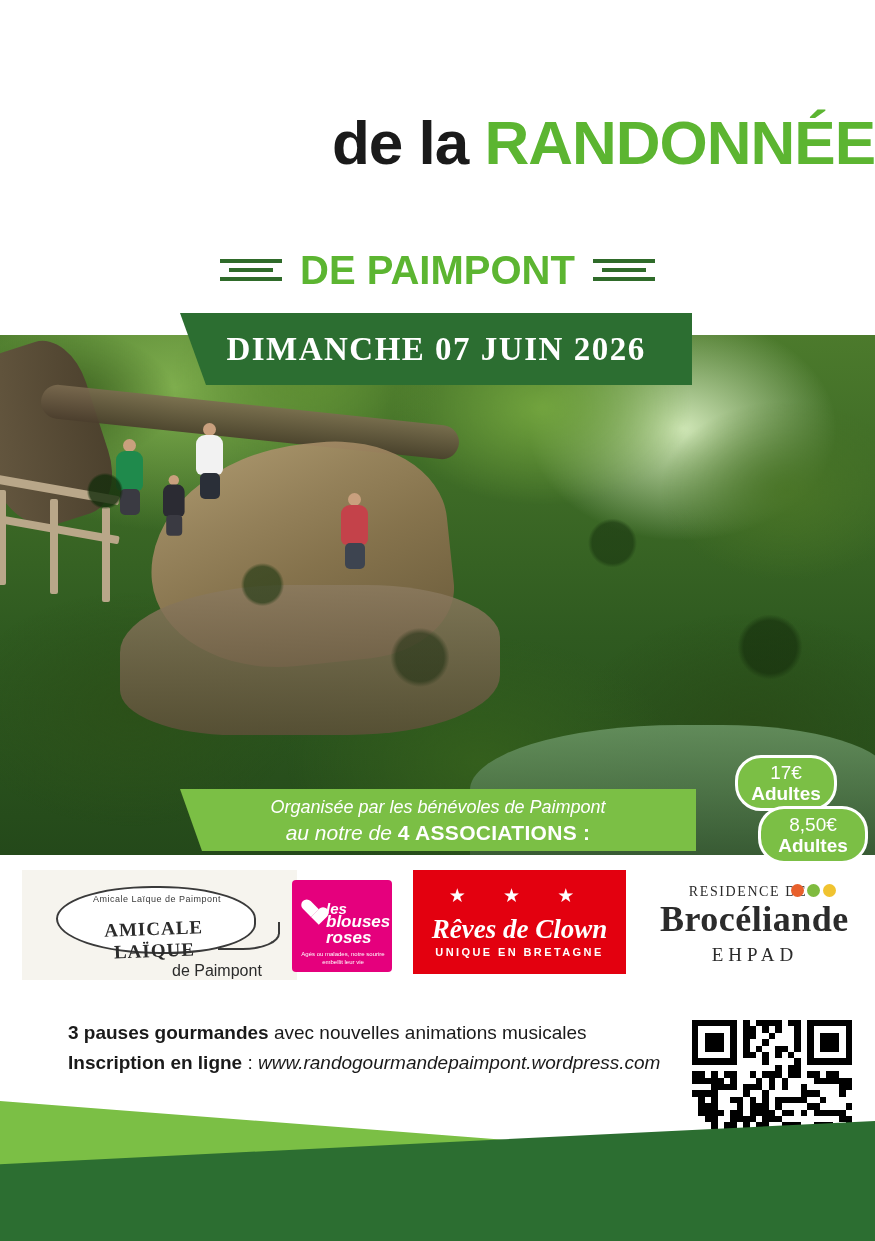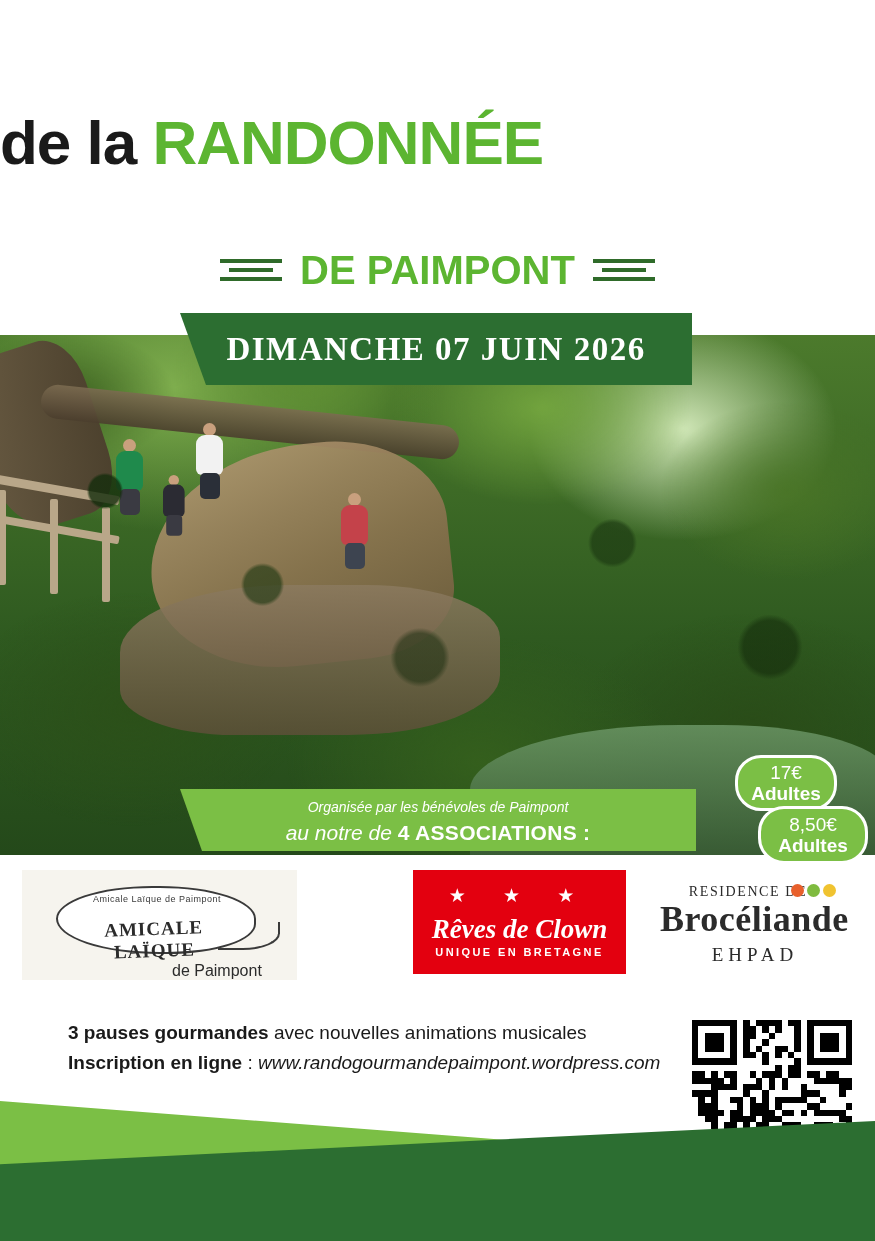--- a/index.html
+++ b/index.html
@@ -71,21 +71,21 @@
     vertical-align: middle;
     letter-spacing: -1px;
     margin-left: 4px;
   }
 
   .line2 {
     position: absolute;
     top: 112px;
     left: 0;
     width: 875px;
-    text-align: left;
+    text-align: right;
     white-space: nowrap;
     font-size: 62px;
     line-height: 62px;
     font-weight: 900;
     letter-spacing: -1px;
   }
   .line2 .dark { color: #1a1a1a; }
   .line2 .green { color: #5cb531; }
 
   .line3 {
@@ -279,21 +279,21 @@
     background: #7bbf45;
     clip-path: polygon(0 0, 100% 0, 100% 100%, 22px 100%);
     z-index: 6;
     display: flex;
     flex-direction: column;
     align-items: center;
     justify-content: center;
     color: #ffffff;
     font-style: italic;
   }
-  .organiser .o1 { font-size: 14px; line-height: 25px; }
+  .organiser .o1 { font-size: 18px; line-height: 25px; }
   .organiser .o2 { font-size: 21px; line-height: 25px; }
   .organiser .o2 b { font-style: normal; font-weight: 900; letter-spacing: .3px; }
 
   
   .price {
     position: absolute;
     background: #7bbf45;
     color: #ffffff;
     border-radius: 26px;
     display: flex;
@@ -546,20 +546,27 @@
 <div class="sponsors">
 
   <div class="logo logo-amicale">
     <div class="cloud"></div>
     <div class="tiny">Amicale Laïque de Paimpont</div>
     <div class="name">AMICALE LAÏQUE</div>
     <div class="squiggle"></div>
     <div class="depaimpont">de Paimpont</div>
   </div>
 
+  <div class="logo logo-blouses">
+    <div class="heart"></div>
+    <div class="t1">les</div>
+    <div class="t2">blouses</div>
+    <div class="t3">roses</div>
+    <div class="t4">Agés ou malades, notre sourire embellit leur vie</div>
+  </div>
 
   <div class="logo logo-reves">
     <div class="stars">★ ★ ★</div>
     <div class="rname">Rêves de Clown</div>
     <div class="rsub">UNIQUE EN BRETAGNE</div>
   </div>
 
   <div class="logo logo-broce">
     <div class="b1">RESIDENCE DE</div>
     <div class="dots"><i></i><i></i><i></i></div>

